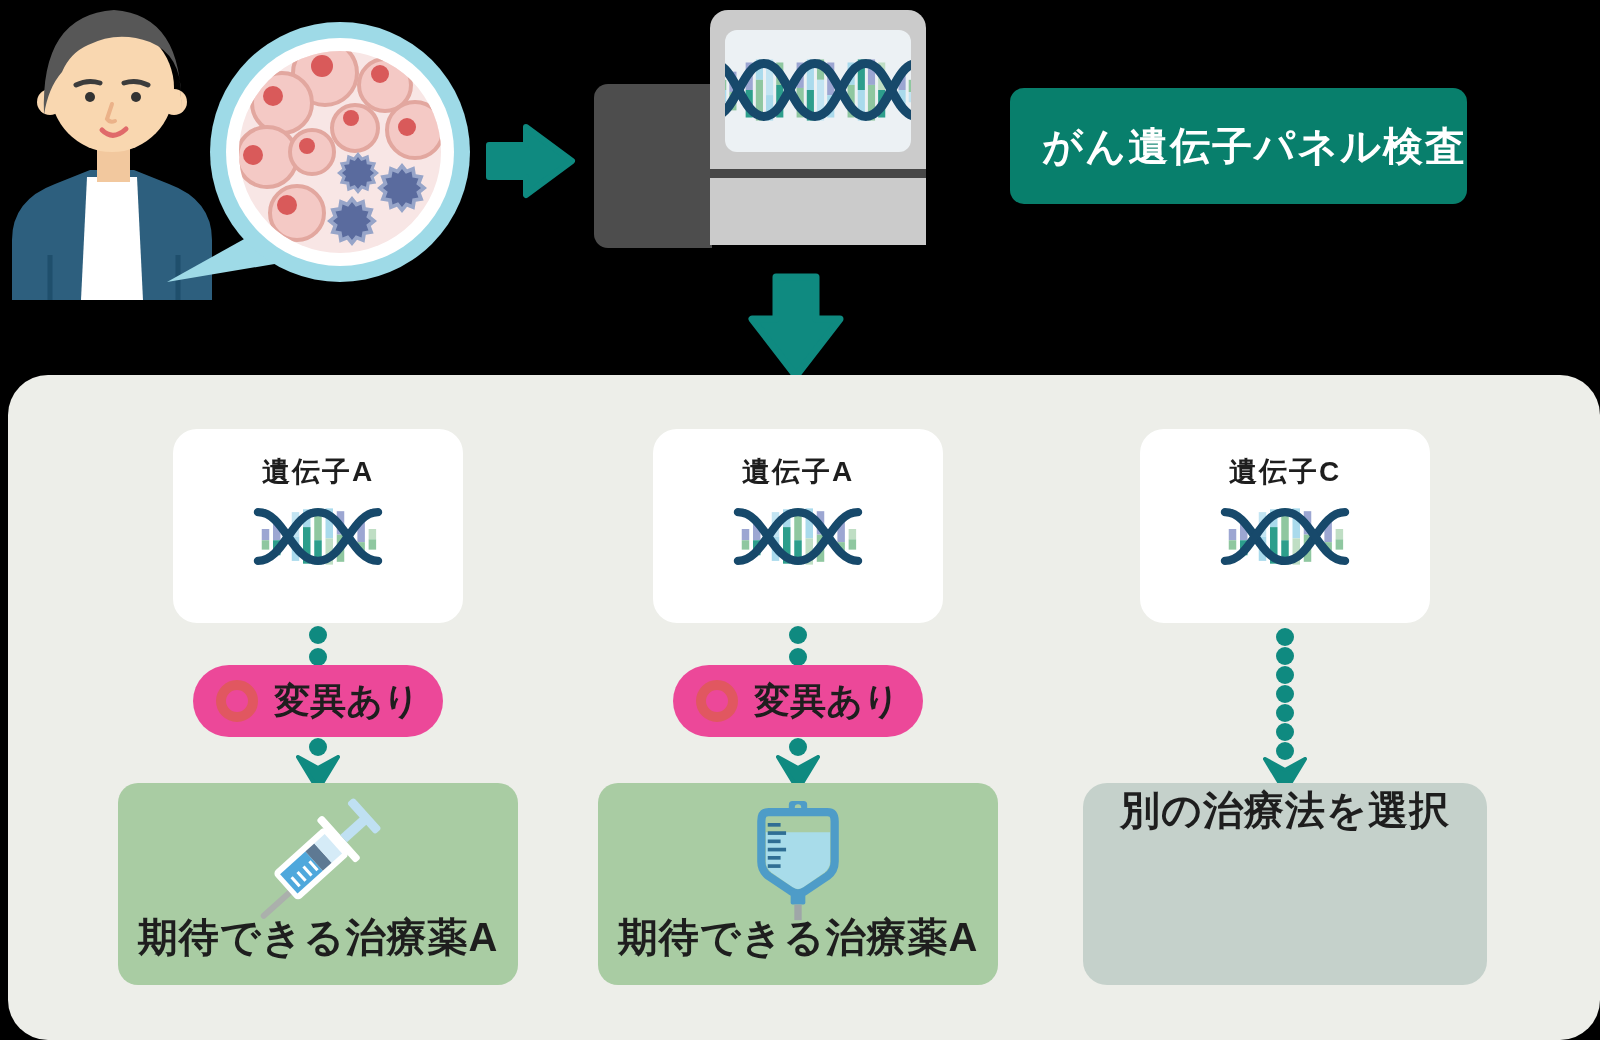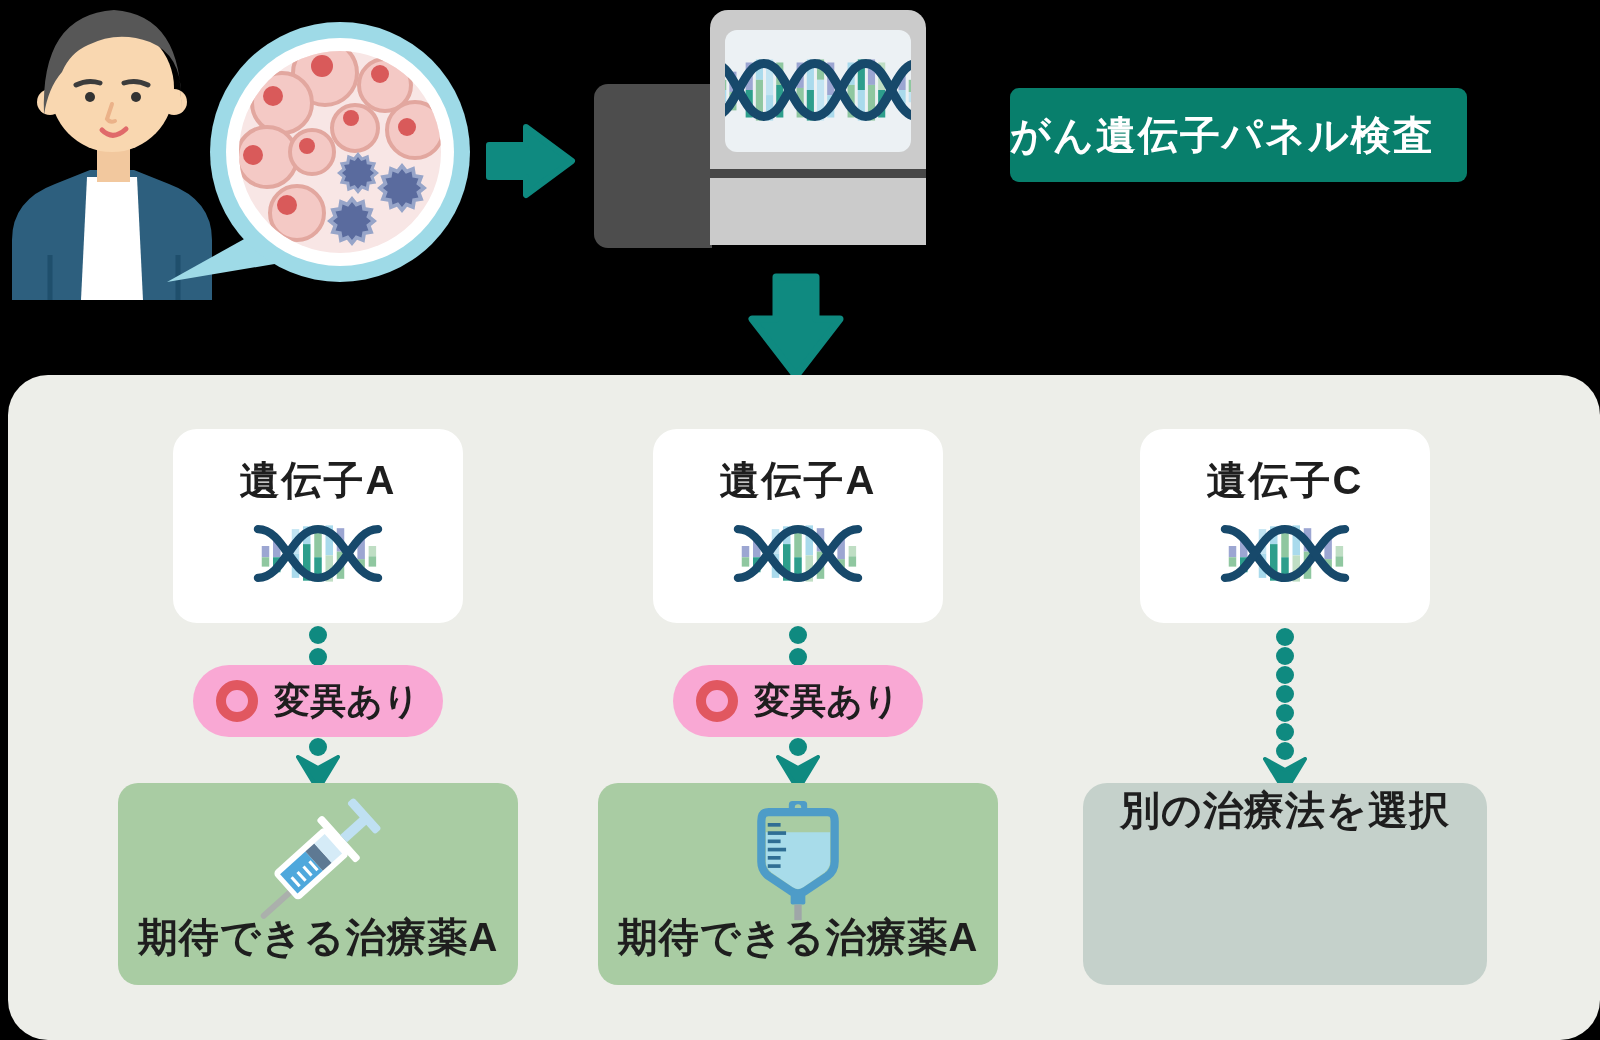--- a/index.html
+++ b/index.html
@@ -9,30 +9,30 @@
           --gray:#C5D1CB; --red:#E15760; --ink:#1E1E1E;}
   .abs{position:absolute;}
   
   .panel{left:8px;top:375px;width:1592px;height:665px;background:var(--panel);border-radius:40px;}
   
   .machine-back{left:594px;top:84px;width:118px;height:164px;background:#4D4D4D;border-radius:14px 0 0 14px;}
   .machine-body{left:710px;top:10px;width:216px;height:235px;background:#CBCBCB;border-radius:18px 18px 0 0;}
   .machine-screen{position:absolute;left:15px;top:20px;width:186px;height:122px;background:#ECF1F4;border-radius:12px;overflow:hidden;}
   .machine-stripe{position:absolute;left:0;top:159px;width:216px;height:9px;background:#474747;}
   
-  .test-label{left:1010px;top:88px;width:457px;height:94px;background:var(--labelgreen);border-radius:9px;
-              display:flex;align-items:center;justify-content:flex-start;color:#fff;font-size:40px;font-weight:700;letter-spacing:2px;}
+  .test-label{left:1010px;top:88px;width:457px;height:116px;background:var(--labelgreen);border-radius:14px;
+              display:flex;align-items:center;justify-content:flex-end;color:#fff;font-size:40px;font-weight:700;letter-spacing:2px;}
   
   .card{top:429px;width:290px;height:194px;background:#fff;border-radius:24px;display:flex;flex-direction:column;align-items:center;}
-  .card .title{margin-top:24px;font-size:40px;font-weight:700;color:var(--ink);letter-spacing:2px;}
+  .card .title{margin-top:24px;font-size:28px;font-weight:700;color:var(--ink);letter-spacing:2px;}
   .card svg.dna{margin-top:8px;}
   
   .dot{position:absolute;width:18px;height:18px;border-radius:50%;background:var(--teal);}
   
-  .badge{top:665px;width:250px;height:72px;background:#f9a8d4;border-radius:36px;
+  .badge{top:665px;width:250px;height:72px;background:#ec4899;border-radius:36px;
          display:flex;align-items:center;justify-content:center;gap:16px;}
   .ring{width:22px;height:22px;border:10px solid var(--red);border-radius:50%;}
   .badge .btxt{font-size:36px;font-weight:700;color:var(--ink);}
   
   .box{top:783px;height:202px;border-radius:24px;}
   .box.green{background:var(--green);border-radius:20px;}
   .box.gray{background:var(--gray);display:flex;align-items:flex-start;justify-content:center;}
   .box .blabel{position:absolute;left:0;right:0;bottom:20px;text-align:center;font-size:40px;font-weight:700;color:var(--ink);letter-spacing:1px;}
   .box.gray .blabel{position:static;bottom:auto;}
 </style>

